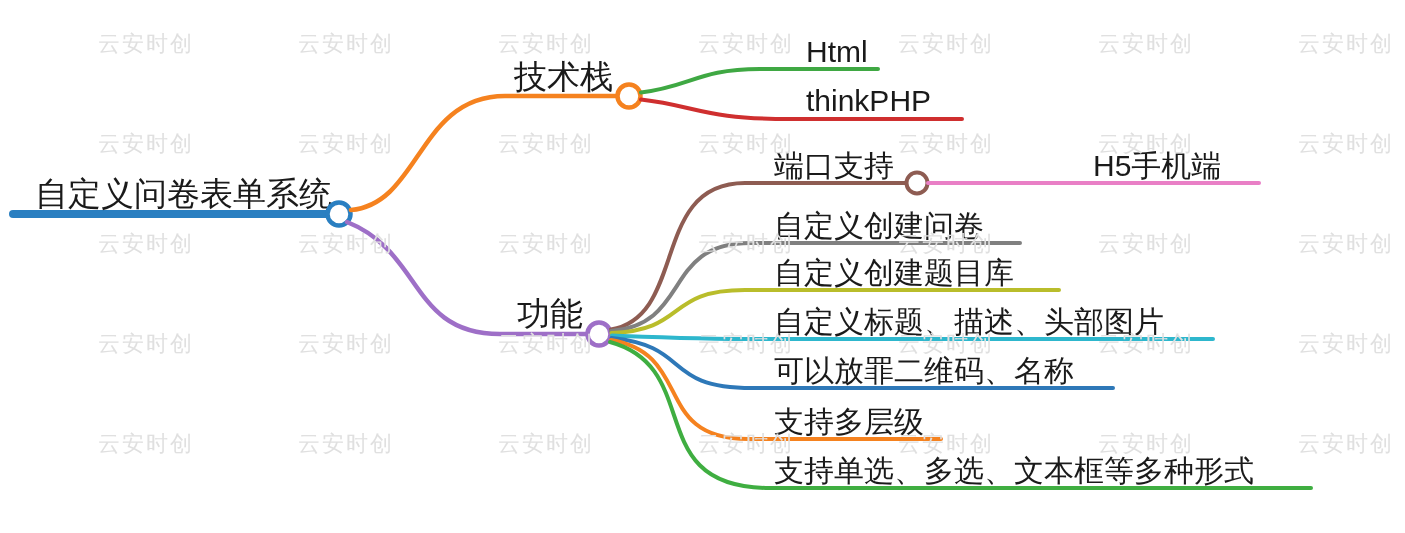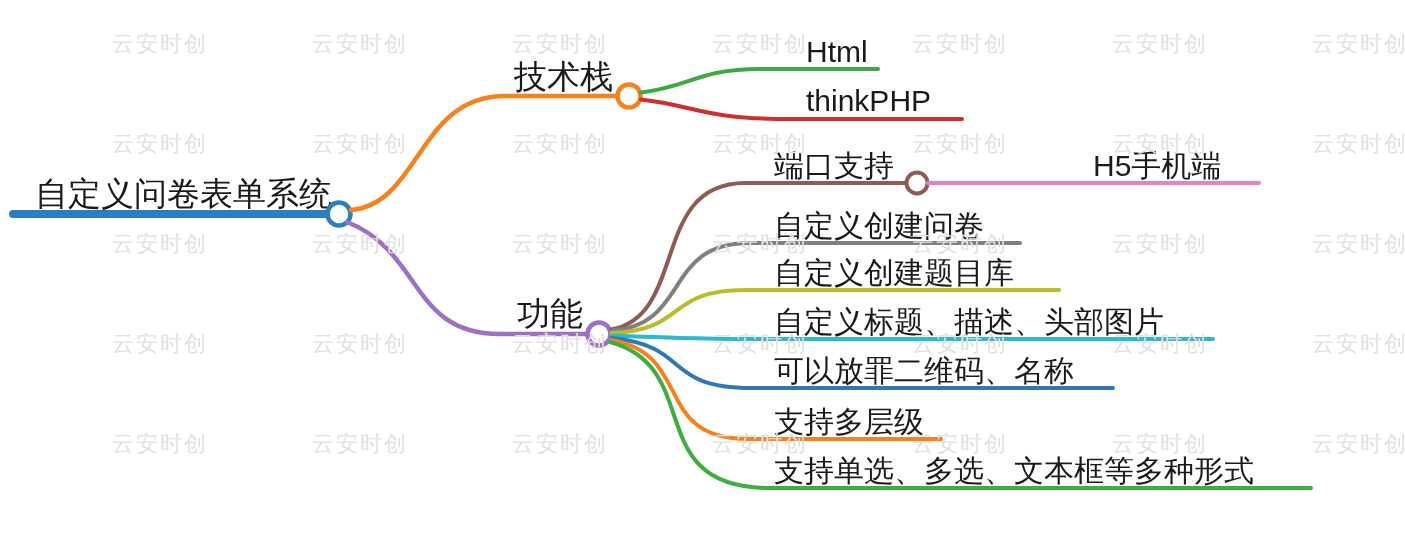--- a/index.html
+++ b/index.html
@@ -23,21 +23,21 @@
   .wm-layer {
     position: absolute;
     left: 0; top: 0;
     width: 100%; height: 100%;
     z-index: 2;
     pointer-events: none;
   }
   .wm {
     position: absolute;
     width: 110px;
-    text-align: right;
+    text-align: left;
     font-size: 22px;
     letter-spacing: 2px;
     white-space: nowrap;
     user-select: none;
   }
   text.node-label {
     fill: #1a1a1a;
     font-family: "Liberation Sans", sans-serif;
   }
   text.lbl-root   { font-size: 33px; }

